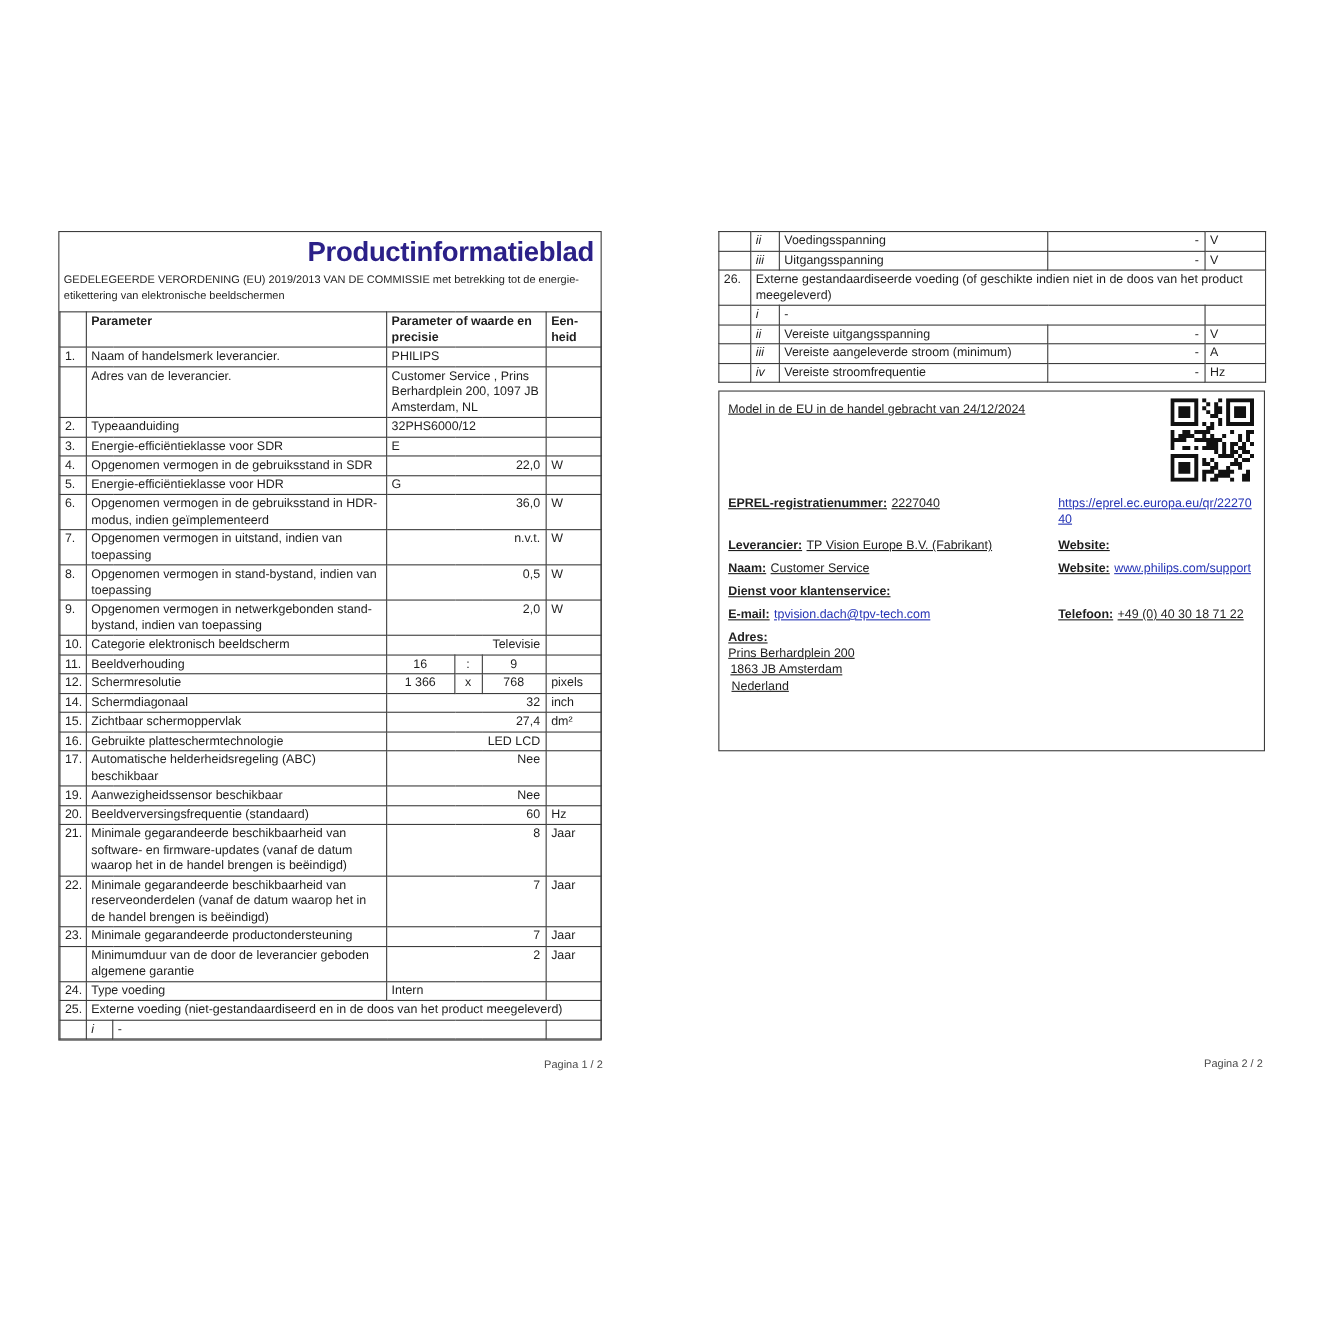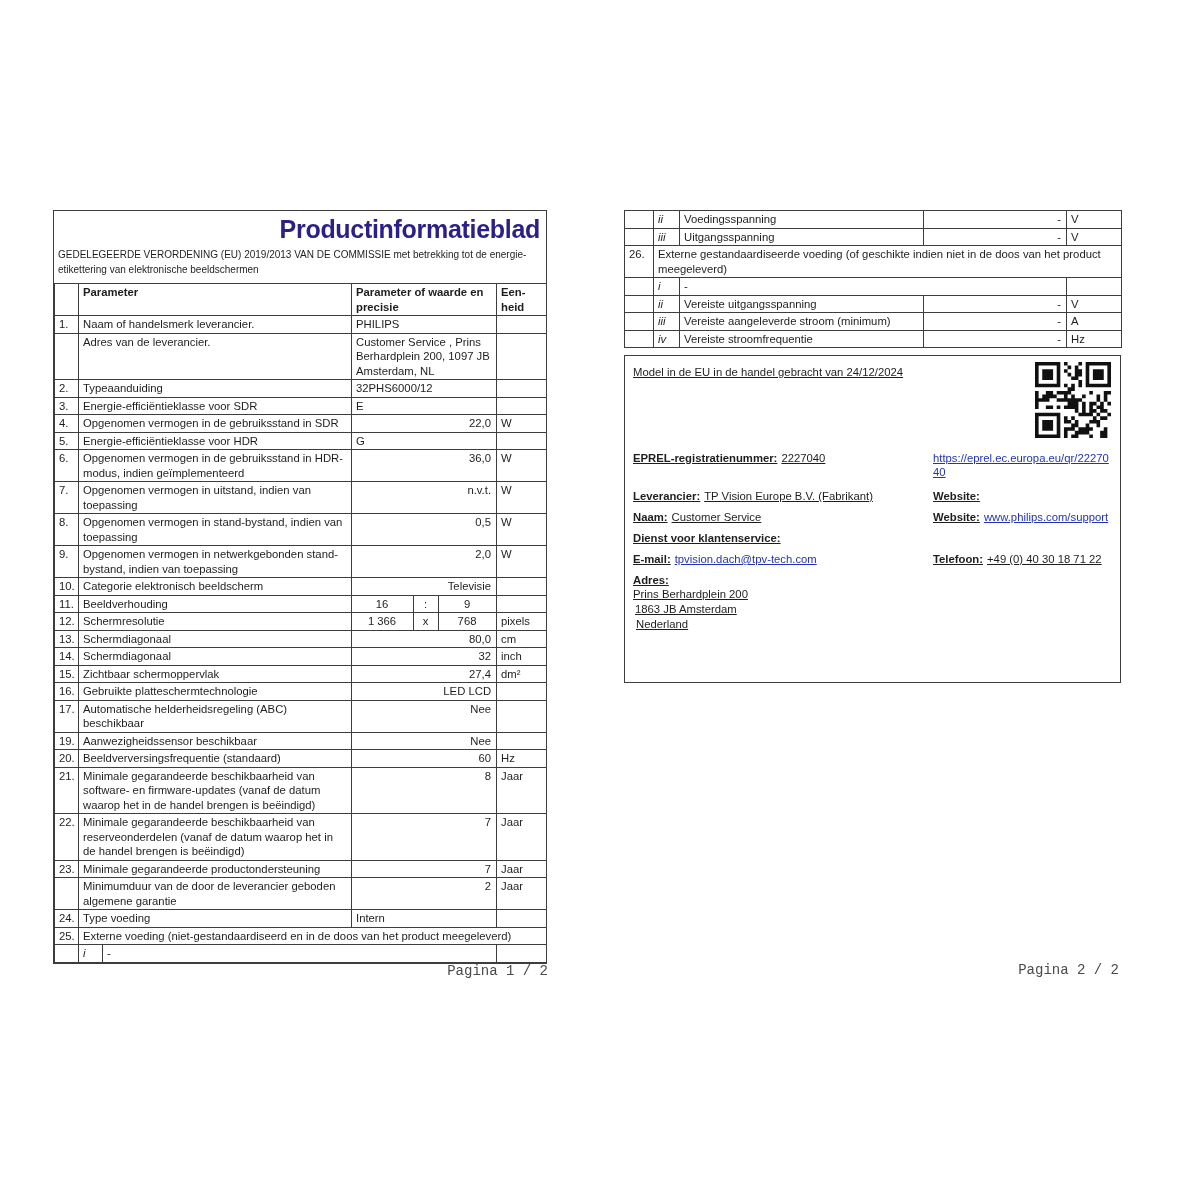--- a/index.html
+++ b/index.html
@@ -6,35 +6,35 @@
     --title:#2b2088; --link:#2433b5; --text:#1e1e1e; --border:#3d3d3d; --footer:#4a4a4a;
   }
   *{box-sizing:border-box;}
   html,body{margin:0;padding:0;}
   body{
     width:1200px;height:1200px;background:#ffffff;position:relative;
     font-family:"Liberation Sans","DejaVu Sans",sans-serif;color:var(--text);
   }
   .page{position:absolute;}
   .page1{left:53px;top:210px;width:494px;border:1px solid var(--border);}
-  .page2{left:624px;top:210px;width:497px;}
+  .page2{left:653px;top:210px;width:497px;}
   .p1head{padding:3px 6px 6px 4px;}
   h1.ptitle{font-size:25px;line-height:30px;margin:0;color:var(--title);font-weight:700;letter-spacing:-0.3px;text-align:right;}
   .subtitle{font-size:10px;line-height:15px;margin:3px 0 0 0;}
   table.ptable{border-collapse:collapse;table-layout:fixed;width:100%;}
   .page2 table.ptable{width:497px;}
   .ptable th,.ptable td{
     border:1px solid var(--border);font-size:11.3px;line-height:14.5px;
     padding:1px 5px 1px 4px;vertical-align:top;overflow:hidden;text-align:left;font-weight:400;
   }
   .ptable th{font-weight:700;}
   td.ar{text-align:right;}
   td.ac{text-align:center;}
   td.roman{font-style:italic;}
-  .pagefooter{position:absolute;top:752px;right:2px;font-size:14px;color:var(--footer);font-family:Liberation Mono, monospace;}
+  .pagefooter{position:absolute;top:752px;right:2px;font-size:10px;color:var(--footer);}
   .page1 .pagefooter{right:-2px;}
   .infobox{
     position:absolute;left:0;top:145px;width:497px;height:328px;
     border:1px solid var(--border);padding:8px 8px;font-size:11.3px;line-height:14px;text-decoration:underline;
   }
   .model-line{max-width:390px;margin:1px 0 0 0;}
   .qr{position:absolute;top:6px;right:9px;width:76px;height:76px;}
   .irow{display:flex;margin-top:7px;}
   .irow.eprel{margin-top:72px;}
   .irow.lev{margin-top:10px;}
@@ -149,26 +149,20 @@
         </tr>
         <tr>
           <td class="num">12.</td>
           <td class="lbl" colspan="2">Schermresolutie</td>
           <td class="ac">1 366</td>
           <td class="ac">x</td>
           <td class="ac">768</td>
           <td class="unit">pixels</td>
         </tr>
         <tr>
-          <td class="num">13.</td>
-          <td class="lbl" colspan="2">Schermdiagonaal</td>
-          <td class="ar" colspan="3">80,0</td>
-          <td class="unit">cm</td>
-        </tr>
-        <tr>
           <td class="num">14.</td>
           <td class="lbl" colspan="2">Schermdiagonaal</td>
           <td class="ar" colspan="3">32</td>
           <td class="unit">inch</td>
         </tr>
         <tr>
           <td class="num">15.</td>
           <td class="lbl" colspan="2">Zichtbaar schermoppervlak</td>
           <td class="ar" colspan="3">27,4</td>
           <td class="unit">dm²</td>

